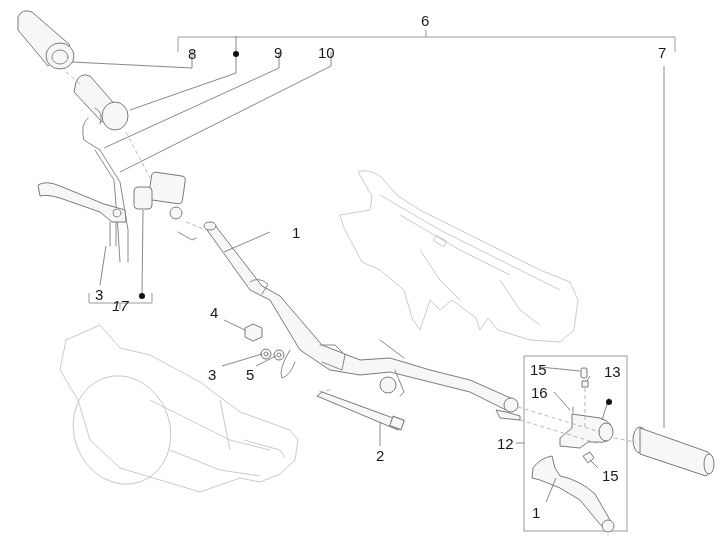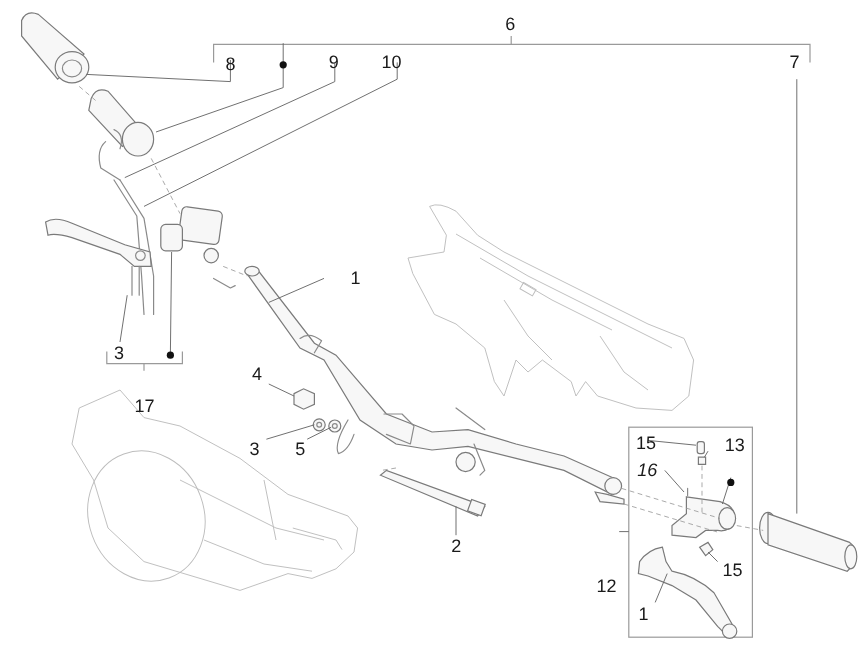--- a/index.html
+++ b/index.html
@@ -164,24 +164,24 @@
 </svg>
 
 
 <span class="lbl" style="left:421px;top:13px;">6</span>
 <span class="lbl" style="left:188px;top:46px;">8</span>
 <span class="lbl" style="left:274px;top:45px;">9</span>
 <span class="lbl" style="left:318px;top:45px;">10</span>
 <span class="lbl" style="left:658px;top:45px;">7</span>
 <span class="lbl" style="left:292px;top:225px;">1</span>
 <span class="lbl" style="left:95px;top:287px;">3</span>
-<span class="lbl" style="left:112px;top:331px;">17</span>
+<span class="lbl" style="left:112px;top:298px;font-style:italic;">17</span>
 <span class="lbl" style="left:210px;top:305px;">4</span>
 <span class="lbl" style="left:208px;top:367px;">3</span>
 <span class="lbl" style="left:246px;top:367px;">5</span>
 <span class="lbl" style="left:376px;top:448px;">2</span>
 <span class="lbl" style="left:530px;top:362px;">15</span>
 <span class="lbl" style="left:604px;top:364px;">13</span>
-<span class="lbl" style="left:531px;top:385px;font-style:italic;">16</span>
-<span class="lbl" style="left:497px;top:436px;margin-top:45px;">12</span>
+<span class="lbl" style="left:531px;top:385px;">16</span>
+<span class="lbl" style="left:497px;top:436px;">12</span>
 <span class="lbl" style="left:602px;top:468px;">15</span>
 <span class="lbl" style="left:532px;top:505px;">1</span>
 </div>
 
 </body></html>

